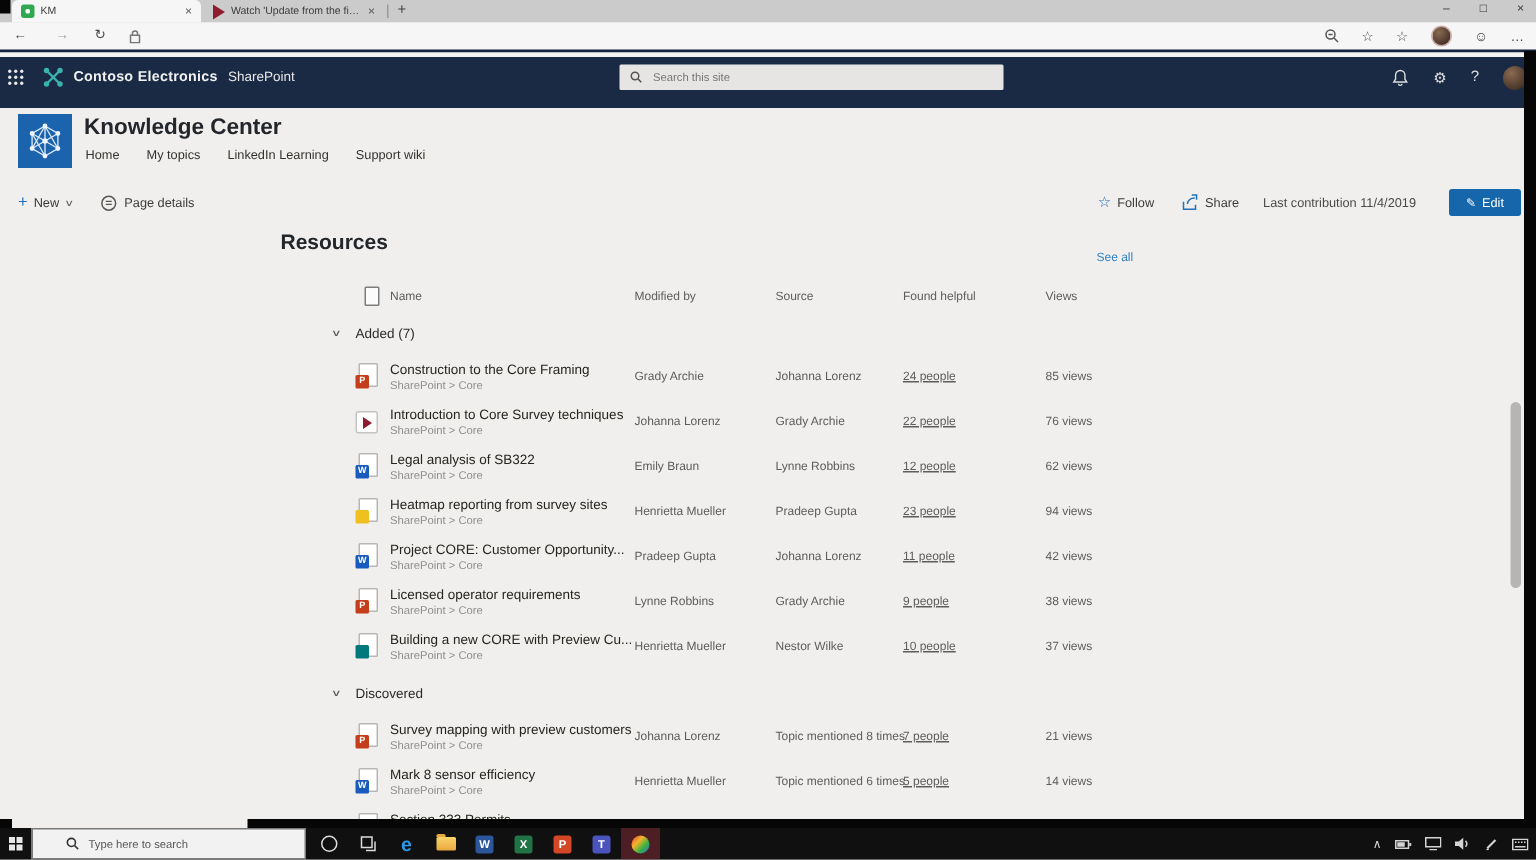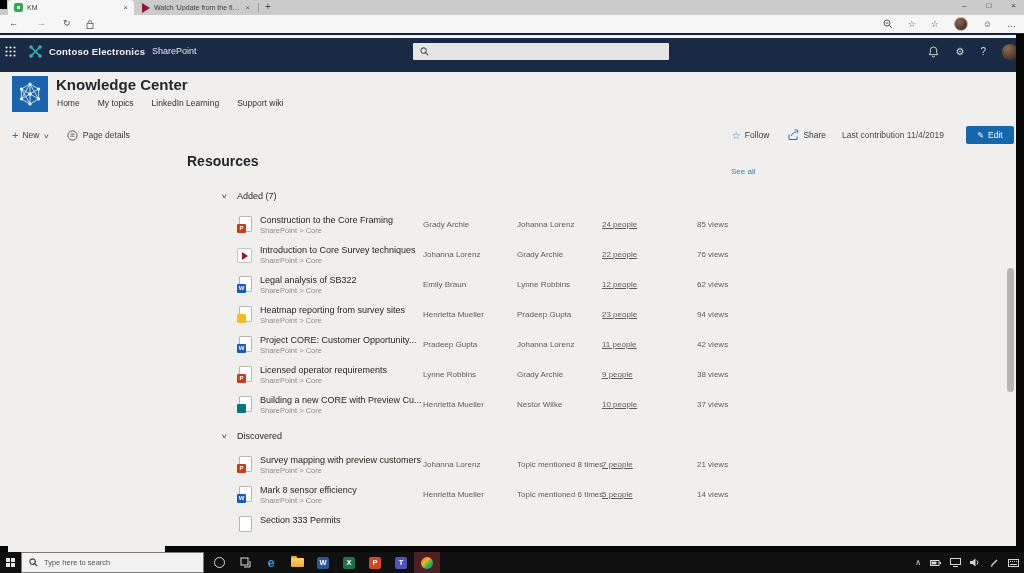--- a/index.html
+++ b/index.html
@@ -80,21 +80,21 @@
   .scrollthumb{position:absolute;left:1007px;top:268px;width:7px;height:124px;background:#b7b5b3;border-radius:4px;}
 
   
   .art{position:absolute;background:#060606;}
 
   
   .taskbar{position:absolute;left:0;top:552px;width:100%;height:21px;background:#101010;}
   .start{position:absolute;left:0;top:0;width:21px;height:21px;display:flex;align-items:center;justify-content:center;}
   .winlogo{width:9px;height:9px;display:grid;grid-template-columns:1fr 1fr;grid-template-rows:1fr 1fr;gap:1px;}
   .winlogo i{background:#e8e8e8;display:block;}
-  .tb-search{position:absolute;left:21px;top:0;width:183px;height:21px;background:#f2f2f2;border:1px solid #7a7a7a;box-sizing:border-box;display:flex;align-items:center;gap:6px;padding:0 7px;}
+  .tb-search{position:absolute;left:21px;top:0;width:183px;height:21px;background:#f2f2f2;border:1px solid #7a7a7a;box-sizing:border-box;display:flex;align-items:center;gap:6px;padding:0 22px;}
   .tb-search span{font-size:7.5px;color:#555;}
   .tb-icons{position:absolute;left:206px;top:0;height:21px;display:flex;}
   .tbi{width:26px;height:21px;display:flex;align-items:center;justify-content:center;}
   .tbi.active{background:#4e1e25;}
   .o-ring{width:9px;height:9px;border-radius:50%;border:1.5px solid #dcdcdc;}
   .edge-e{font-size:13px;font-weight:bold;color:#2e9be6;line-height:1;}
   .folder{width:13px;height:9px;background:linear-gradient(#fad46b,#e9a83f);border-radius:1px;position:relative;}
   .folder::before{content:"";position:absolute;left:0;top:-2px;width:6px;height:2px;background:#e9a83f;border-radius:1px 1px 0 0;}
   .off{width:12px;height:12px;border-radius:2px;color:#fff;font-size:7.5px;font-weight:bold;display:flex;align-items:center;justify-content:center;}
   .off.w{background:#2b579a;} .off.x{background:#217346;} .off.p{background:#d24726;} .off.t{background:#4b53bc;}
@@ -177,20 +177,21 @@
           <circle cx="12" cy="12" r="1.8"></circle>
       </g>
     </svg>
     <span class="brand">Contoso Electronics</span>
     <span class="product">SharePoint</span>
     <div class="sb-search">
       <svg width="9" height="9" viewBox="0 0 10 10">
         <circle cx="4" cy="4" r="3" fill="none" stroke="#555" stroke-width="1.2"></circle>
         <line x1="6.3" y1="6.3" x2="9" y2="9" stroke="#555" stroke-width="1.2"></line>
       </svg>
+      <input placeholder="Search this site" style="">
     </div>
     <div class="sb-right">
       <svg width="11" height="12" viewBox="0 0 12 13">
         <path d="M6 1a3.4 3.4 0 0 0-3.4 3.4v3L1.3 9.4h9.4L9.4 7.4v-3A3.4 3.4 0 0 0 6 1z" fill="none" stroke="#dedede" stroke-width="1"></path>
         <path d="M4.7 10.6a1.3 1.3 0 0 0 2.6 0" fill="none" stroke="#dedede" stroke-width="1"></path>
       </svg>
       <span class="g">⚙</span>
       <span class="g">?</span>
       <span class="avatar"></span>
     </div>
@@ -250,20 +251,28 @@
     <span class="edit-btn">
       <span class="pc">✎</span>
       <span>Edit</span>
     </span>
   </div>
 
   <div class="res-title">Resources</div>
   <div class="see-all">See all</div>
 
   <div class="list">
+    <div class="lhead">
+      <span class="hic"></span>
+      <span class="h-name">Name</span>
+      <span class="h-mod">Modified by</span>
+      <span class="h-src">Source</span>
+      <span class="h-help">Found helpful</span>
+      <span class="h-views">Views</span>
+    </div>
     <div id="list-body">
         <div class="sec">
           <span class="schev">∨</span>
           <span class="lbl">Added (7)</span>
         </div>
         <div class="row">
           <span class="ficon">
             <i class="pg"></i>
             <i class="bdg" style="background: rgb(196, 62, 28);">P</i>
           </span>

